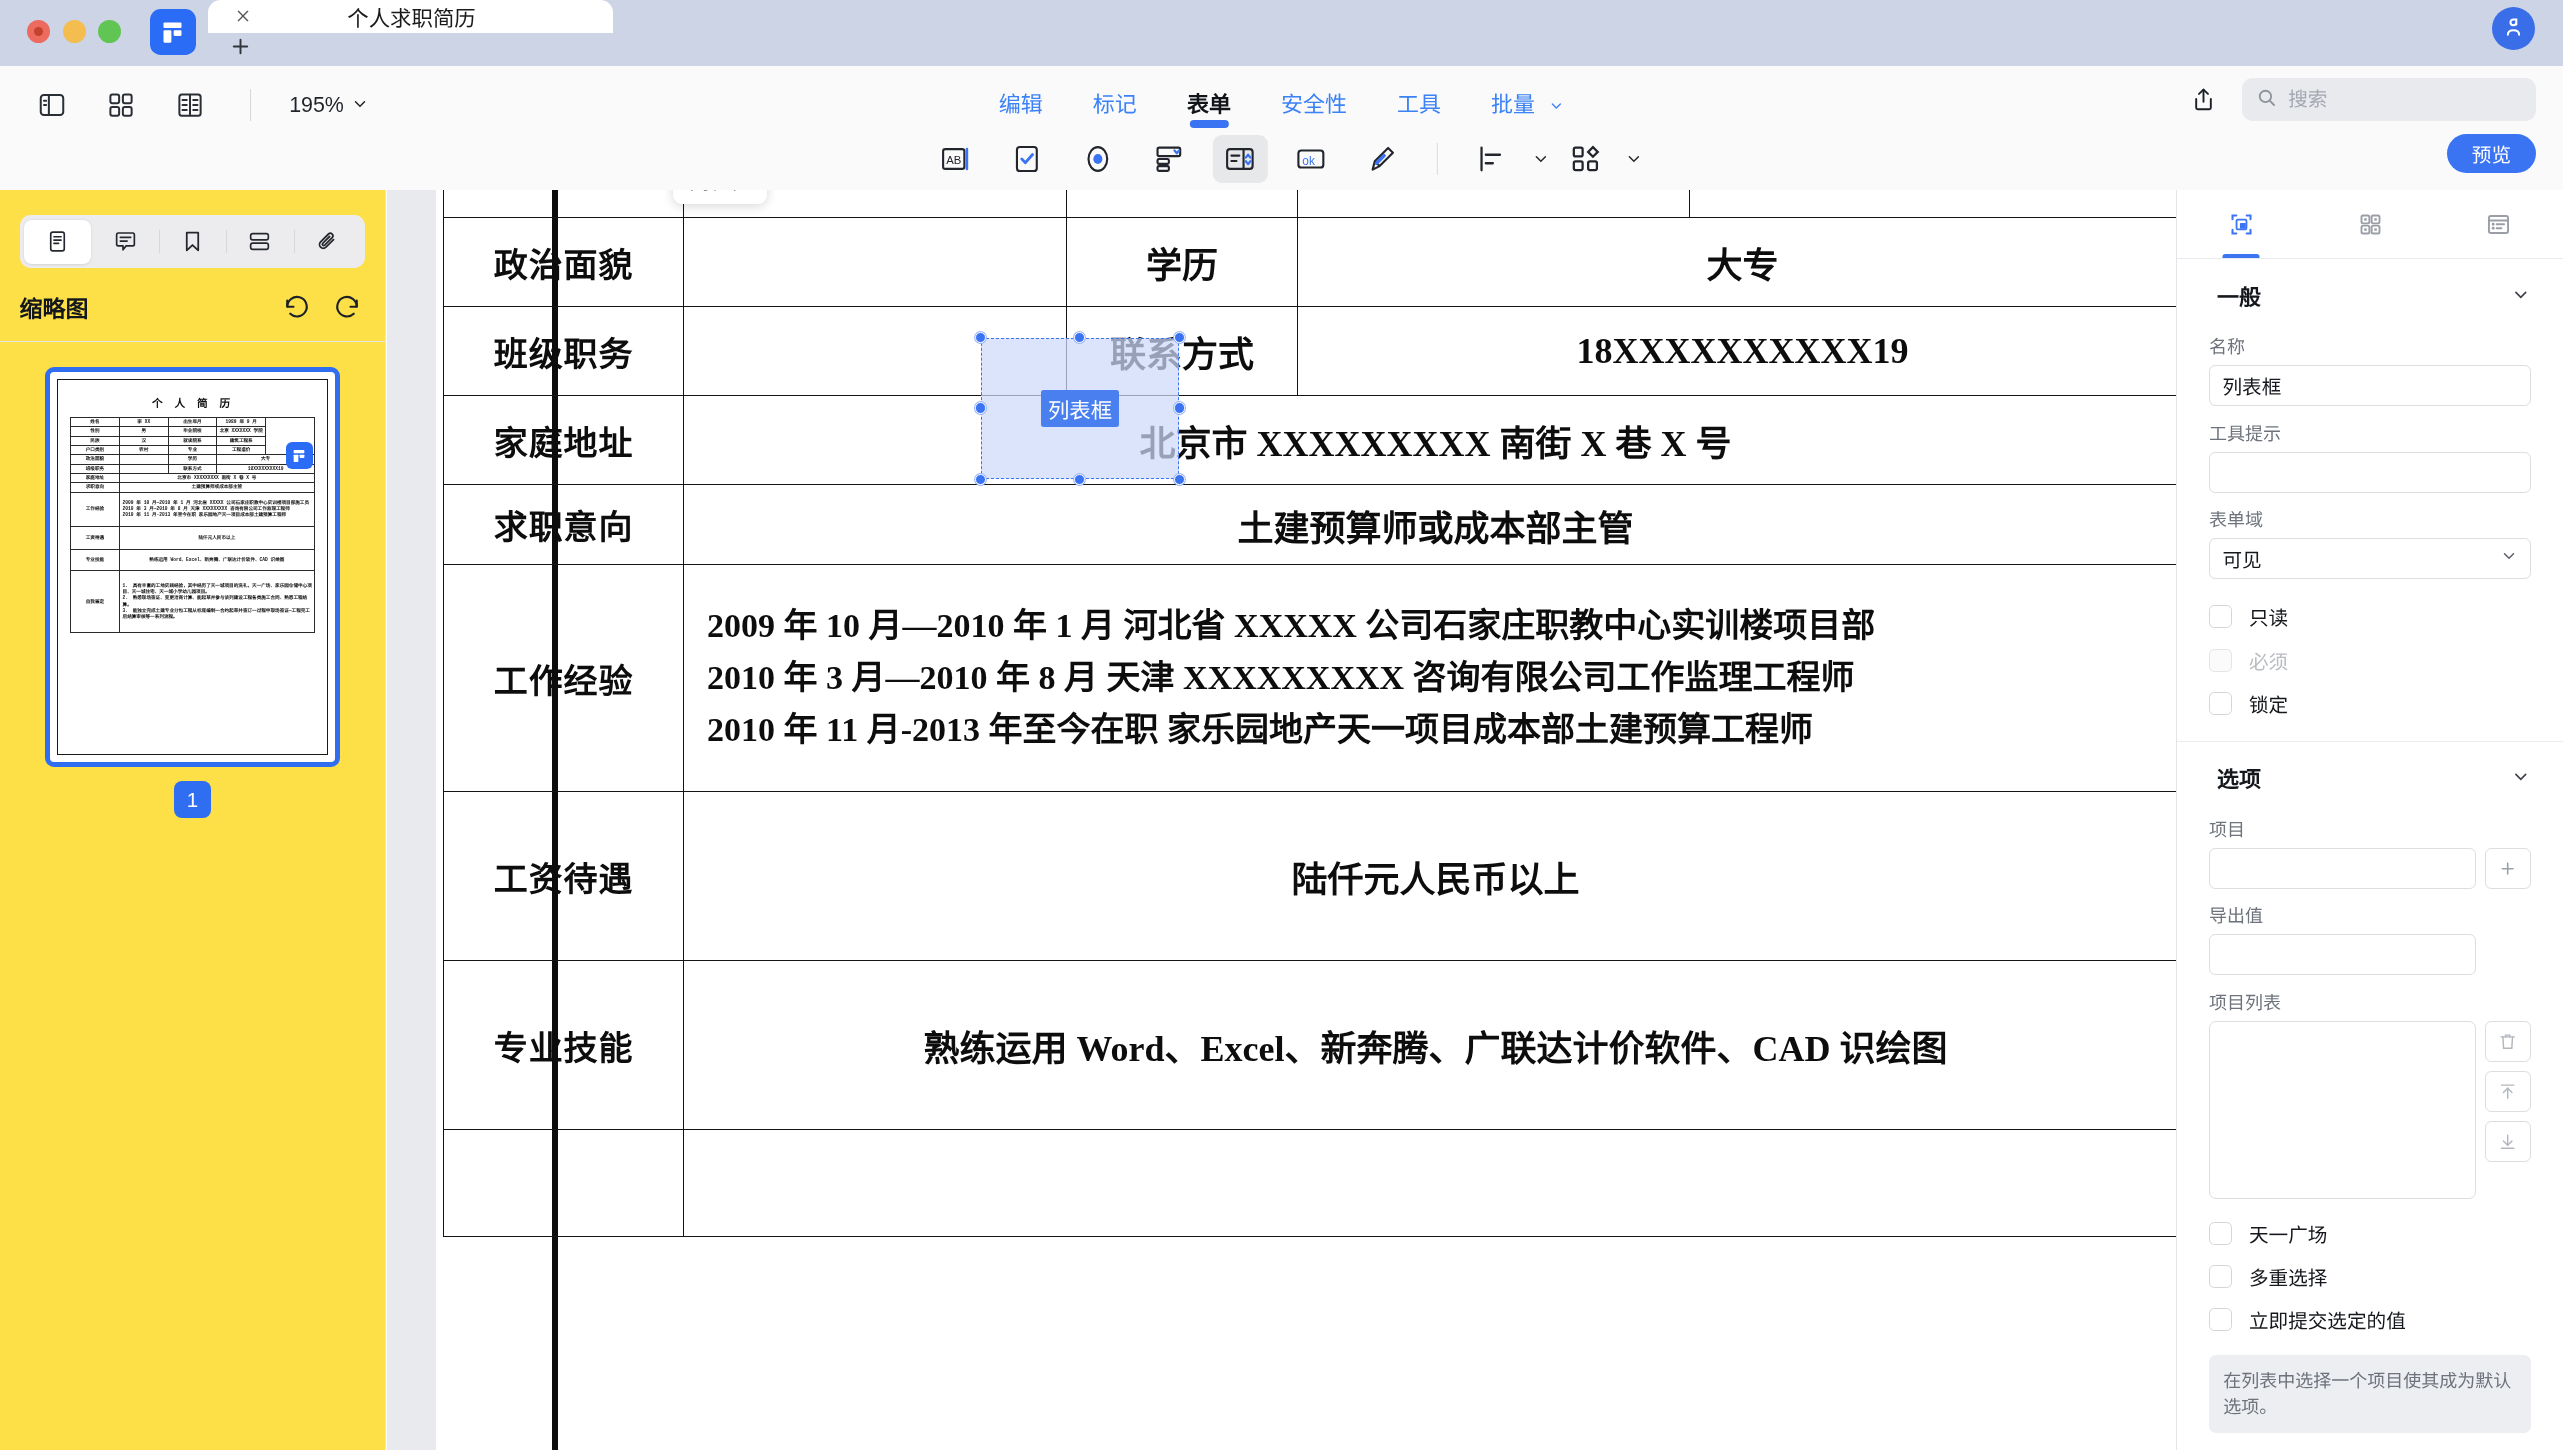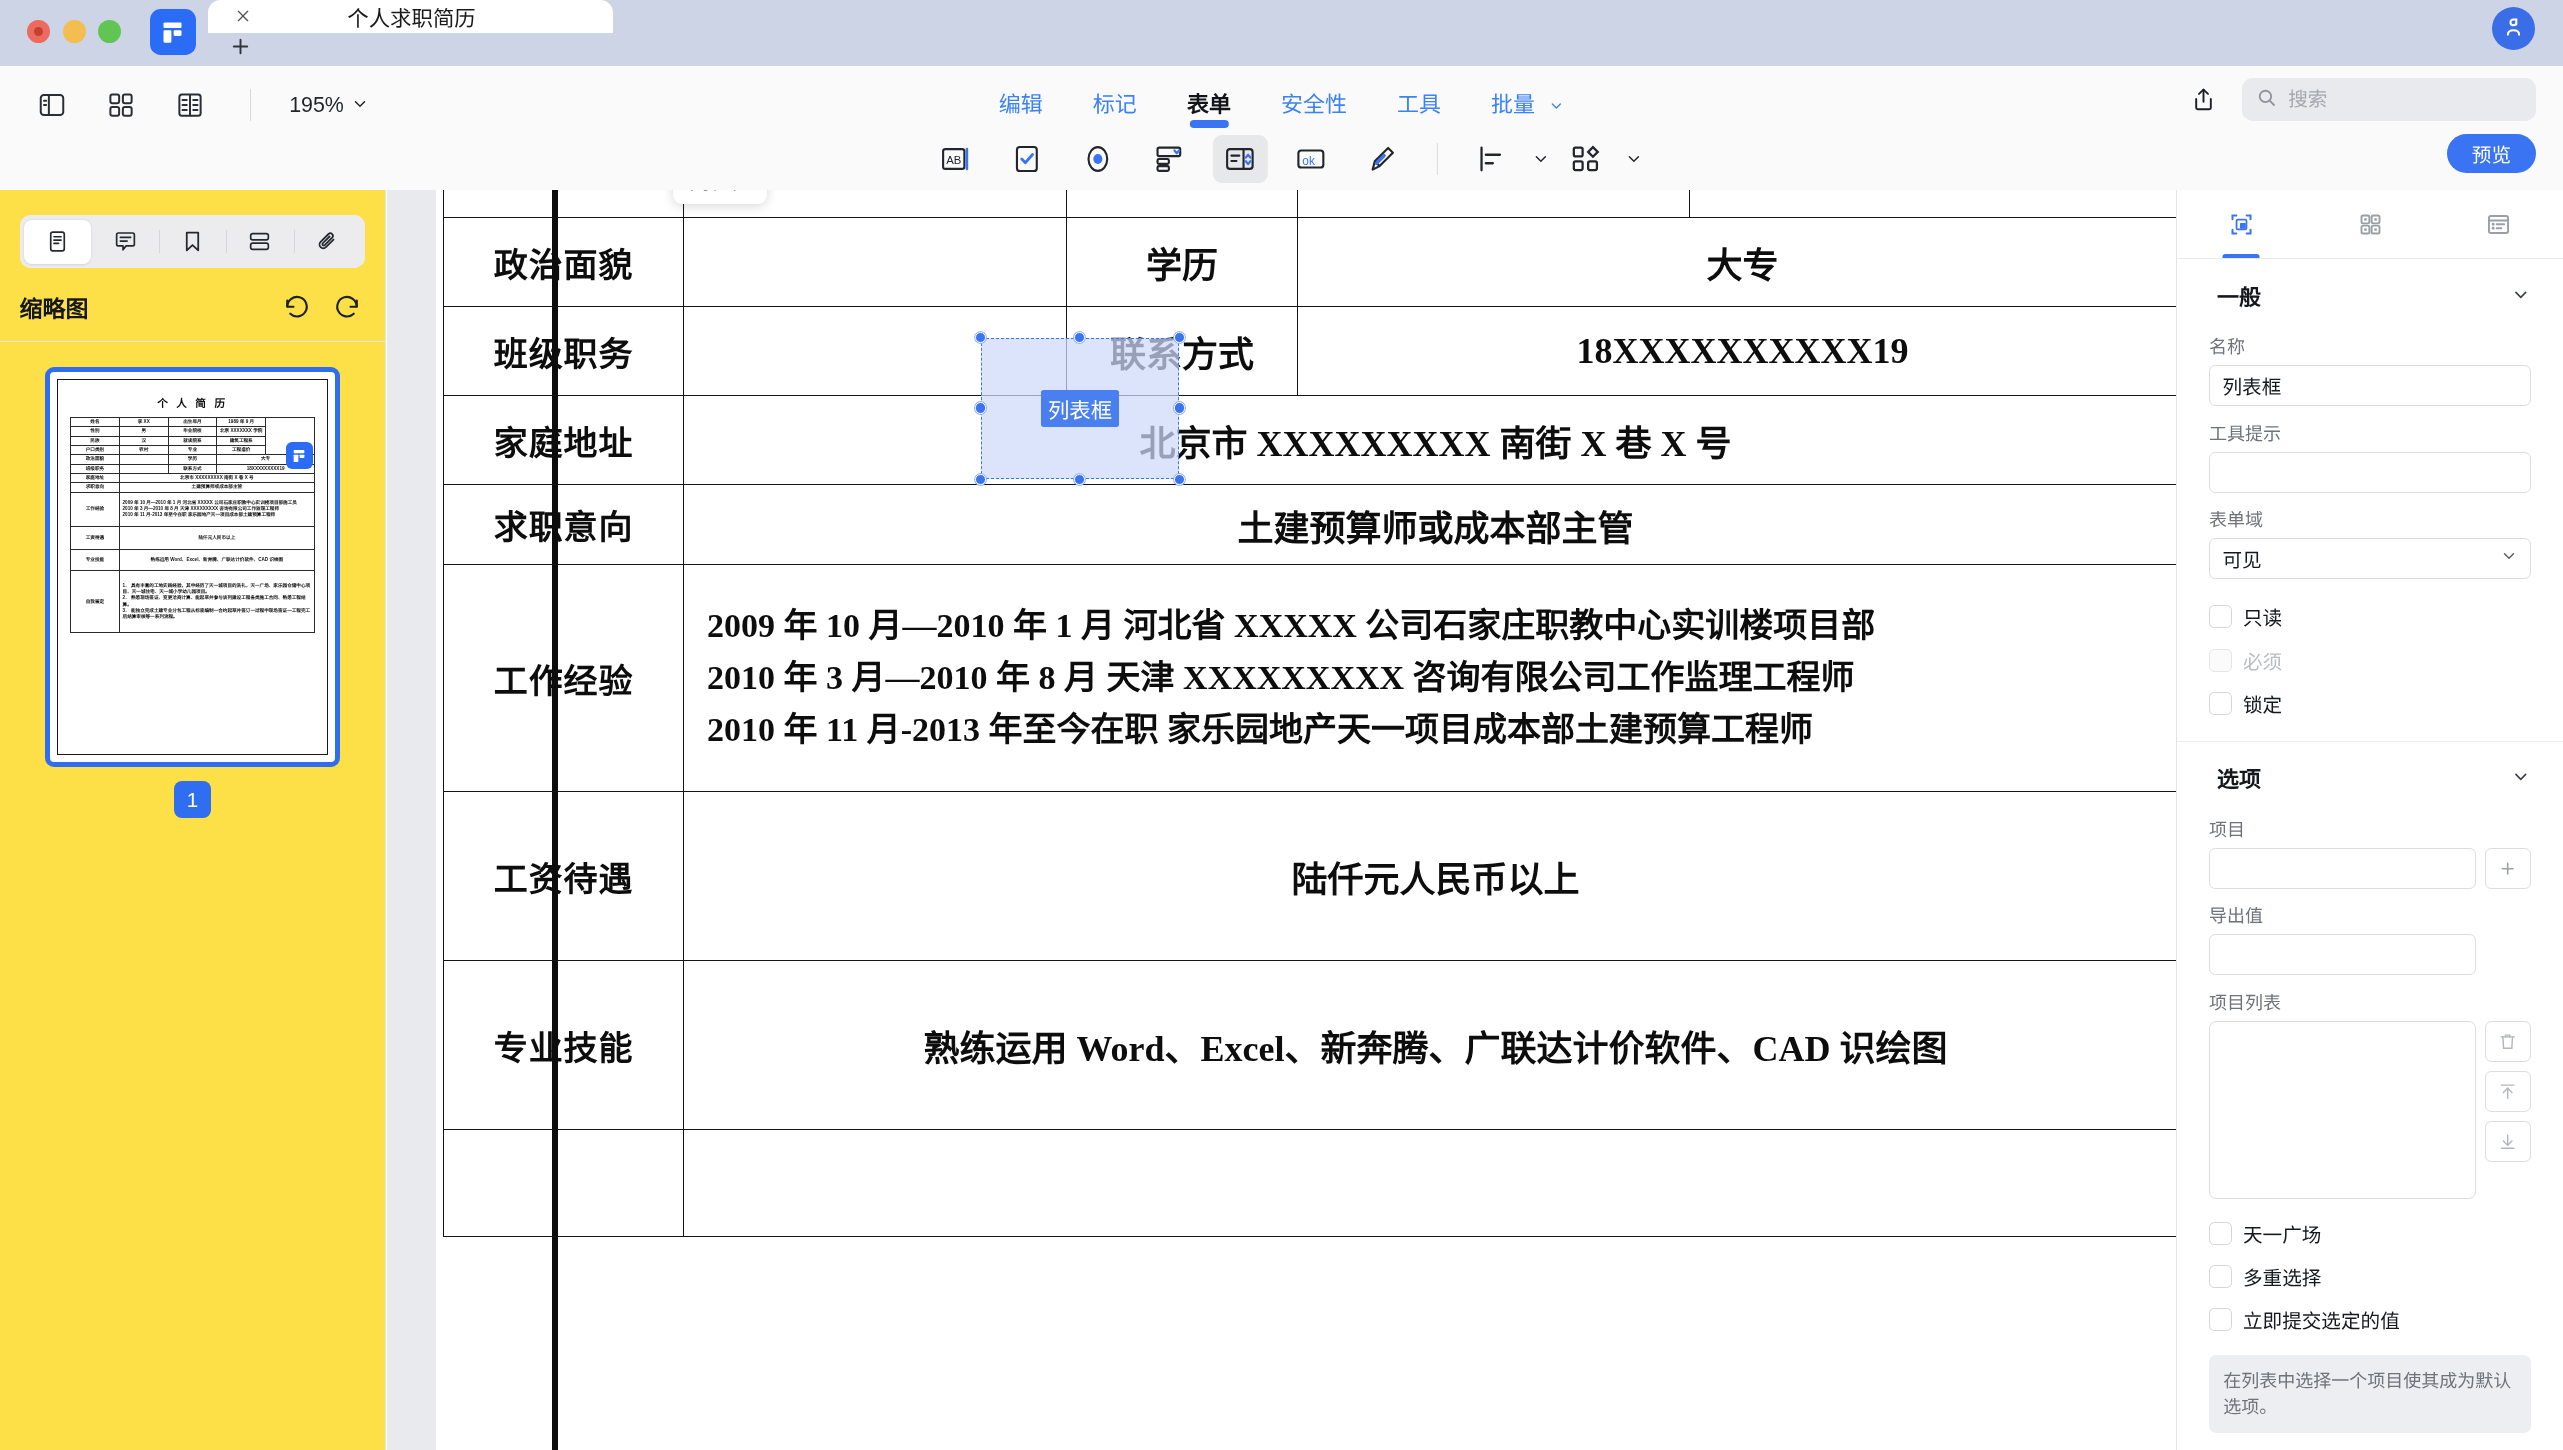--- a/index.html
+++ b/index.html
@@ -165,21 +165,21 @@
   .sb-actions { display:flex; gap: 14.2px; }
   .sb-act { width: 36px; height: 36px; display:flex; align-items:center; justify-content:center; color:#1d2127; }
   .sb-act svg { width: 30px; height: 30px; }
   .sb-divider { height:0.9px; background:#e6e6e9; }
 
   .thumb-area { padding: 25px 0 0 0; display:flex; flex-direction:column; align-items:center; }
   .thumb-card {
     width: 295px; height: 400px; border: 5.3px solid #2f6ef0; border-radius: 9px;
     background:#fff; padding: 7.1px; position: relative;
   }
-  .thumb-inner { width:100%; height:100%; border:1.8px solid #1a1a1a; padding: 9px 12px; position:relative; overflow:hidden;}
+  .thumb-inner { width:100%; height:100%; border:1.8px solid #1a1a1a; padding: 9px 12px; position:relative; overflow:hidden;font-family:Liberation Mono, monospace;}
   .tdoc-title {
     text-align:center; font-size: 10.7px; font-weight:bold; letter-spacing: 2.7px;
     color:#111; margin: 5.3px 0 7.1px 0;
   }
   table.tmini { width: 100%; border-collapse: collapse; table-layout: fixed; }
   table.tmini td {
     border: 0.9px solid #2a2a2a; font-size: 4.6px; color:#111; text-align:center;
     padding: 1.1px 0.9px; line-height: 1.35; font-weight: bold; overflow:hidden;
   }
   table.tmini td.lft { text-align: left; padding-left: 2.7px; }
@@ -293,21 +293,21 @@
     width: 100%; height: 41px; border: 0.9px solid #dcdde1; border-radius: 6.2px;
     background:#fff; font-size: 19.6px; color:#15181d; padding: 0 12.5px;
     font-family: inherit; outline:none;
   }
   .fld-select {
     width: 100%; height: 41px; border: 0.9px solid #dcdde1; border-radius: 6.2px;
     background:#fff; font-size: 19.6px; color:#15181d; padding: 0 12.5px;
     display:flex; align-items:center; justify-content:space-between;
   }
   .fld-select svg { width: 18px; height: 18px; color:#5a5f67; }
-  .cbox-row { display:flex; align-items:center; gap: 11px; margin-top: 14.2px; }
+  .cbox-row { display:flex; align-items:center; gap: 17px; margin-top: 14.2px; }
   .cbox {
     width: 23px; height: 23px; border: 0.9px solid #d4d5da; border-radius: 5.3px; background:#fff;
     flex: none;
   }
   .cbox-lbl { font-size: 19.6px; color:#15181d; }
   .cbox-row.disabled .cbox { border-color:#e4e5e9; background:#fbfbfc; }
   .cbox-row.disabled .cbox-lbl { color:#b9bcc2; }
   .rp-divider { height:0.9px; background:#ececef; margin: 23px 0 0 0; }
 
   .inline-row { display:flex; gap: 9px; align-items:center; }

